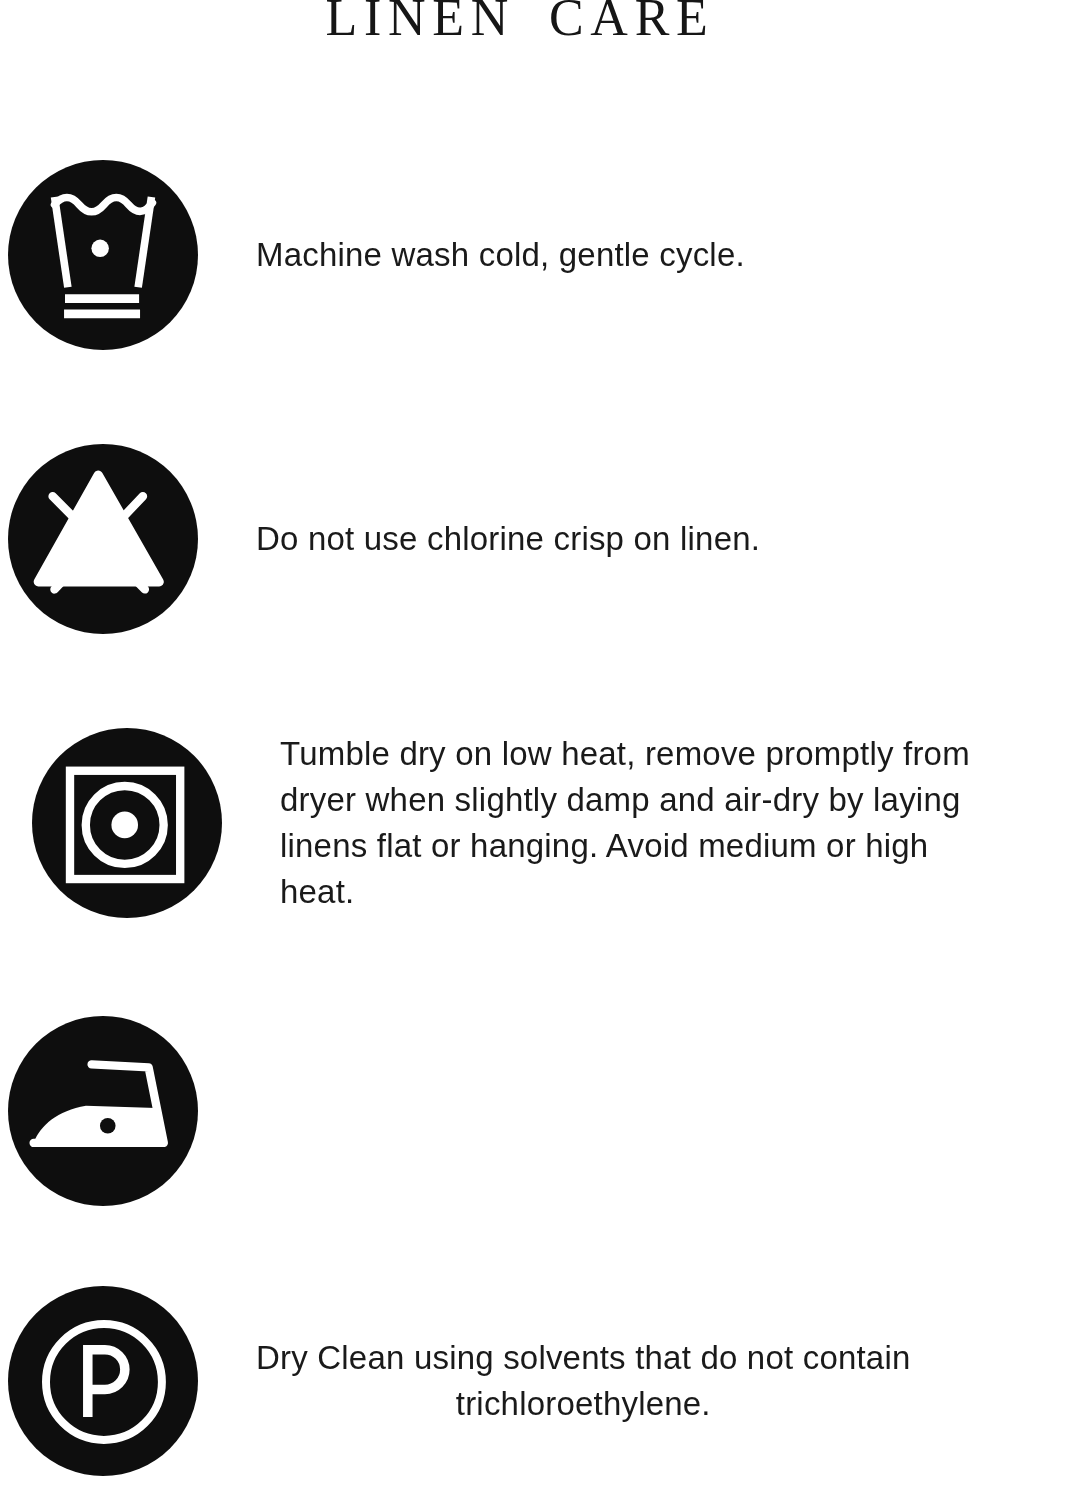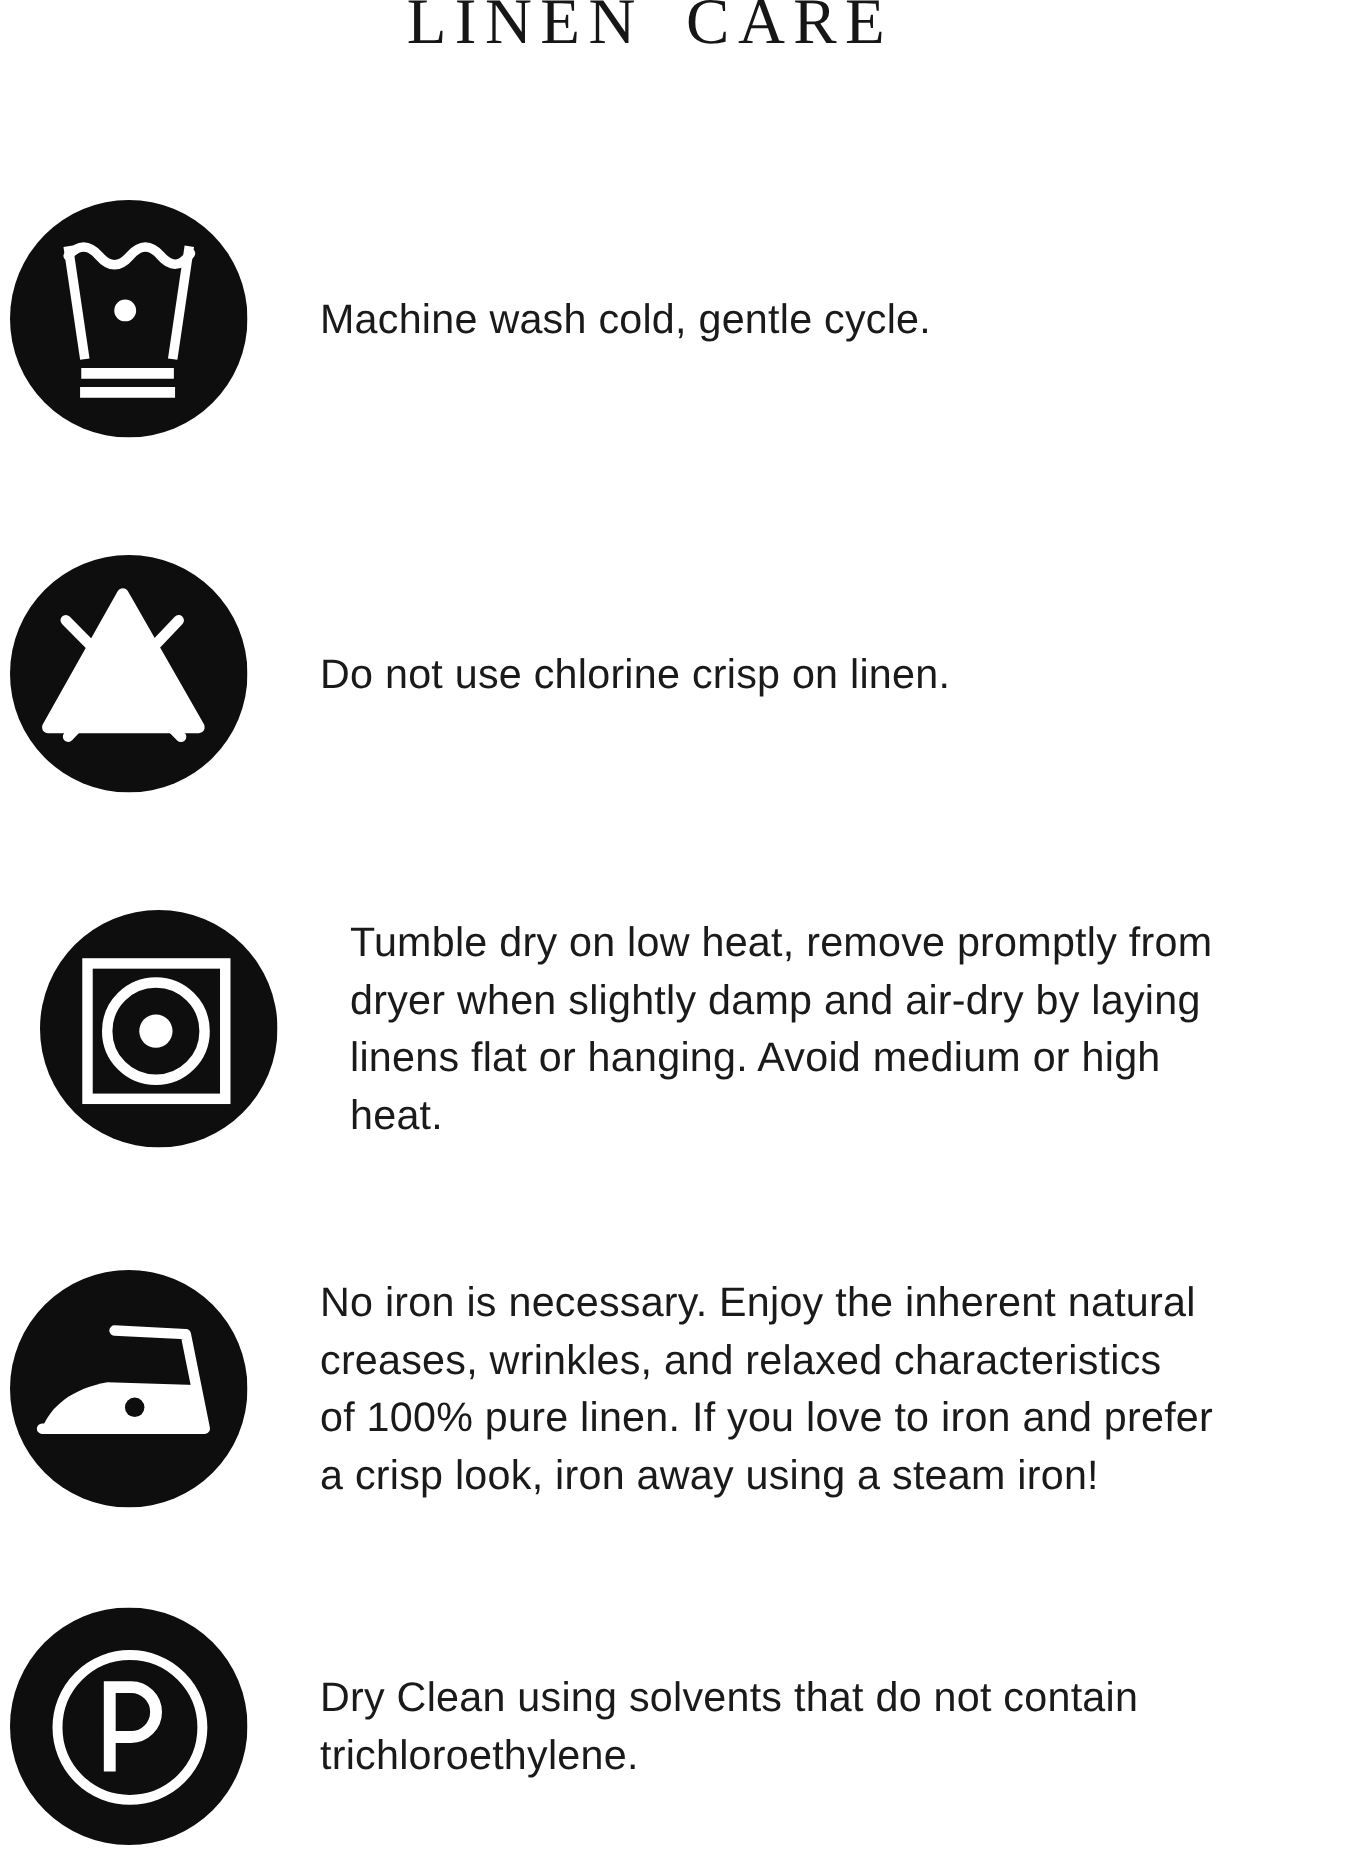--- a/index.html
+++ b/index.html
@@ -32,21 +32,21 @@
   .rows{ margin-top:116px; }
   .care-row{
     display:flex;
     align-items:center;
     padding-left:8px;
   }
   .care-row.r1{ margin-bottom:94px; }
   .care-row.r2{ margin-bottom:94px; }
   .care-row.r3{ margin-bottom:98px;padding-left:32px; }
   .care-row.r4{ margin-bottom:80px; }
-  .care-row.r5{ margin-bottom:0; }
+  .care-row.r5{ margin-bottom:0;text-align:center; }
   .icon-wrap{
     flex:0 0 190px;
     width:190px;
     height:190px;
   }
   .icon-wrap svg{ width:100%; height:100%; display:block; }
   .care-text{
     margin:0 0 0 58px;
     max-width:850px;
     font-size:33px;
@@ -109,24 +109,20 @@
 
     <section class="care-row r4">
       <span class="icon-wrap">
         <svg viewBox="0 0 100 100" xmlns="http://www.w3.org/2000/svg" aria-hidden="true">
           <circle cx="50" cy="50" r="50" fill="var(--ink)"></circle>
           <path d="M44,25.5 L74,27 L82,66.8 L13.5,66.8" fill="none" stroke="#fff" stroke-width="4.4" stroke-linecap="round" stroke-linejoin="round"></path>
           <path d="M13.5,66.8 C17,57.5 26,50 41,47.3 L78,48.4 L82,66.8 Z" fill="#fff"></path>
           <circle cx="52.5" cy="57.8" r="4.1" fill="var(--ink)"></circle>
         </svg>
       </span>
-      <p class="care-text">No iron is necessary. Enjoy the inherent natural
-creases, wrinkles, and relaxed characteristics
-of 100% pure linen. If you love to iron and prefer
-a crisp look, iron away using a steam iron!</p>
     </section>
 
     <section class="care-row r5">
       <span class="icon-wrap">
         <svg viewBox="0 0 100 100" xmlns="http://www.w3.org/2000/svg" aria-hidden="true">
           <circle cx="50" cy="50" r="50" fill="var(--ink)"></circle>
           <circle cx="50.5" cy="50.5" r="30.5" fill="none" stroke="#fff" stroke-width="4.2"></circle>
           <path d="M42,69 V33.5 H51 a10.5,10.5 0 0 1 0,21 H42" fill="none" stroke="#fff" stroke-width="5"></path>
         </svg>
       </span>

